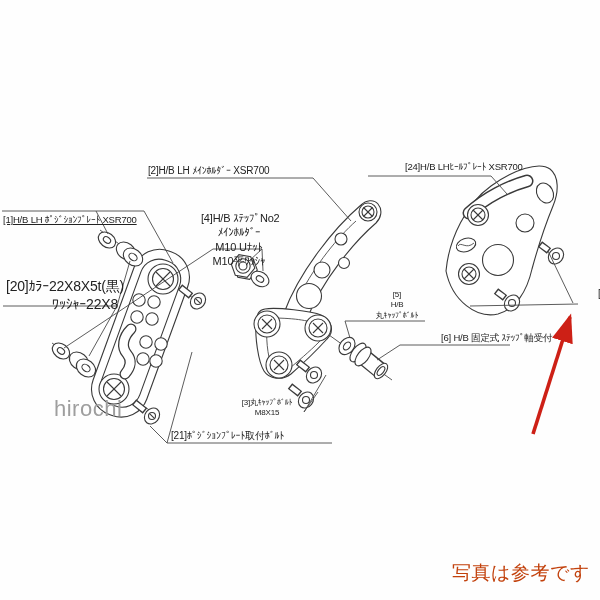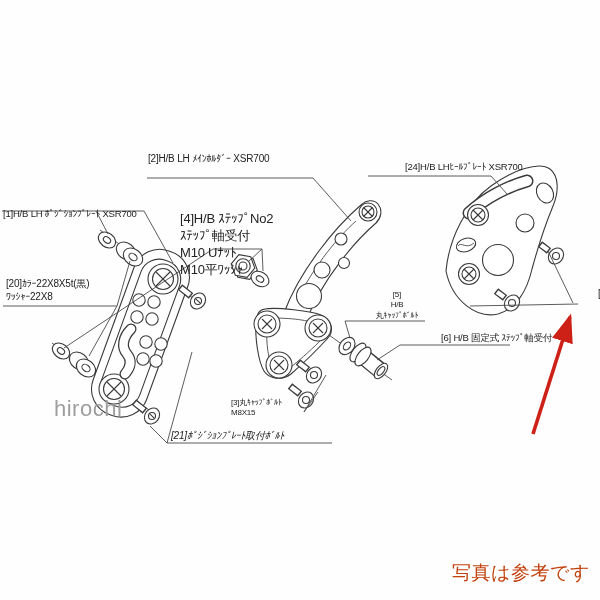--- a/index.html
+++ b/index.html
@@ -9,29 +9,29 @@
   }
   .stage svg { position:absolute; left:0; top:0; }
   .ln   { stroke:#3a3a3a; stroke-width:1.1; fill:none; }
   .thin { stroke:#4a4a4a; stroke-width:0.9; fill:none; }
   .wh   { fill:#ffffff; stroke:#3a3a3a; stroke-width:1.1; }
   .lbl  {
     position:absolute; color:#222; white-space:nowrap;
     font-family:"Liberation Sans","DejaVu Sans",sans-serif;
     letter-spacing:-0.2px; line-height:1.3;
   }
-  .l1  { left:3px;   top:208px; font-size:9.5px; }
-  .l2  { left:148px; top:152px; font-size:10px; }
+  .l1  { left:3px;   top:214px; font-size:9.5px;text-decoration:underline; }
+  .l2  { left:148px; top:164px; font-size:10px; }
   .l24 { left:369px; top:161px; font-size:9.5px;padding-left:36px; }
-  .l4  { left:180px; top:211px; width:76px;  font-size:13px; }
-  .l20 { left:6px;   top:277px; width:112px; font-size:10px; text-align:left; }
+  .l4  { left:201px; top:211px; width:76px;  font-size:11px; text-align:center; }
+  .l20 { left:6px;   top:277px; width:112px; font-size:14px; text-align:right; }
   .l5  { left:366px; top:290px; width:62px;  font-size:8px;   text-align:center; }
   .l6  { left:401px; top:332px; font-size:9.5px;margin-left:40px; }
-  .l3  { left:231px; top:398px; width:72px;  font-size:8px;   text-align:left; }
-  .l21 { left:171px; top:429px; font-size:10px;font-style:italic; }
+  .l3  { left:231px; top:398px; width:72px;  font-size:8px;   text-align:center; }
+  .l21 { left:171px; top:429px; font-size:10px; }
   .l23 { left:562px; top:287px; font-size:10px;padding-left:36px; }
   .watermark { left:54px; top:395px; font-size:22px; color:#9e9e9e; letter-spacing:0.5px; }
   .footer    { left:452px; top:561px; font-size:19px; color:#c2410c; letter-spacing:0.5px; }
   .lbl span { display:block; }
 </style>
 </head>
 <body>
 
 <div class="stage">
 
@@ -237,21 +237,21 @@
       <path d="M533,434 L570,317" fill="none" stroke-width="3.6" marker-end="url(#arrowhead)" stroke="#cd2016"></path>
     </g>
   </svg>
 
   <div class="lbl l1">[1]H/B LH ﾎﾟｼﾞｼｮﾝﾌﾟﾚｰﾄ XSR700</div>
   <div class="lbl l2">[2]H/B LH ﾒｲﾝﾎﾙﾀﾞｰ XSR700</div>
   <div class="lbl l24">[24]H/B LHﾋｰﾙﾌﾟﾚｰﾄ XSR700</div>
 
   <div class="lbl l4">
     <span>[4]H/B ｽﾃｯﾌﾟNo2</span>
-    <span>ｽﾃｯﾌﾟ軸受付</span>
+    <span>ﾒｲﾝﾎﾙﾀﾞｰ</span>
     <span>M10 Uﾅｯﾄ</span>
     <span>M10平ﾜｯｼｬ</span>
   </div>
 
   <div class="lbl l20">
     <span>[20]ｶﾗｰ22X8X5t(黒)</span>
     <span>ﾜｯｼｬｰ22X8</span>
   </div>
 
   <div class="lbl l5">

